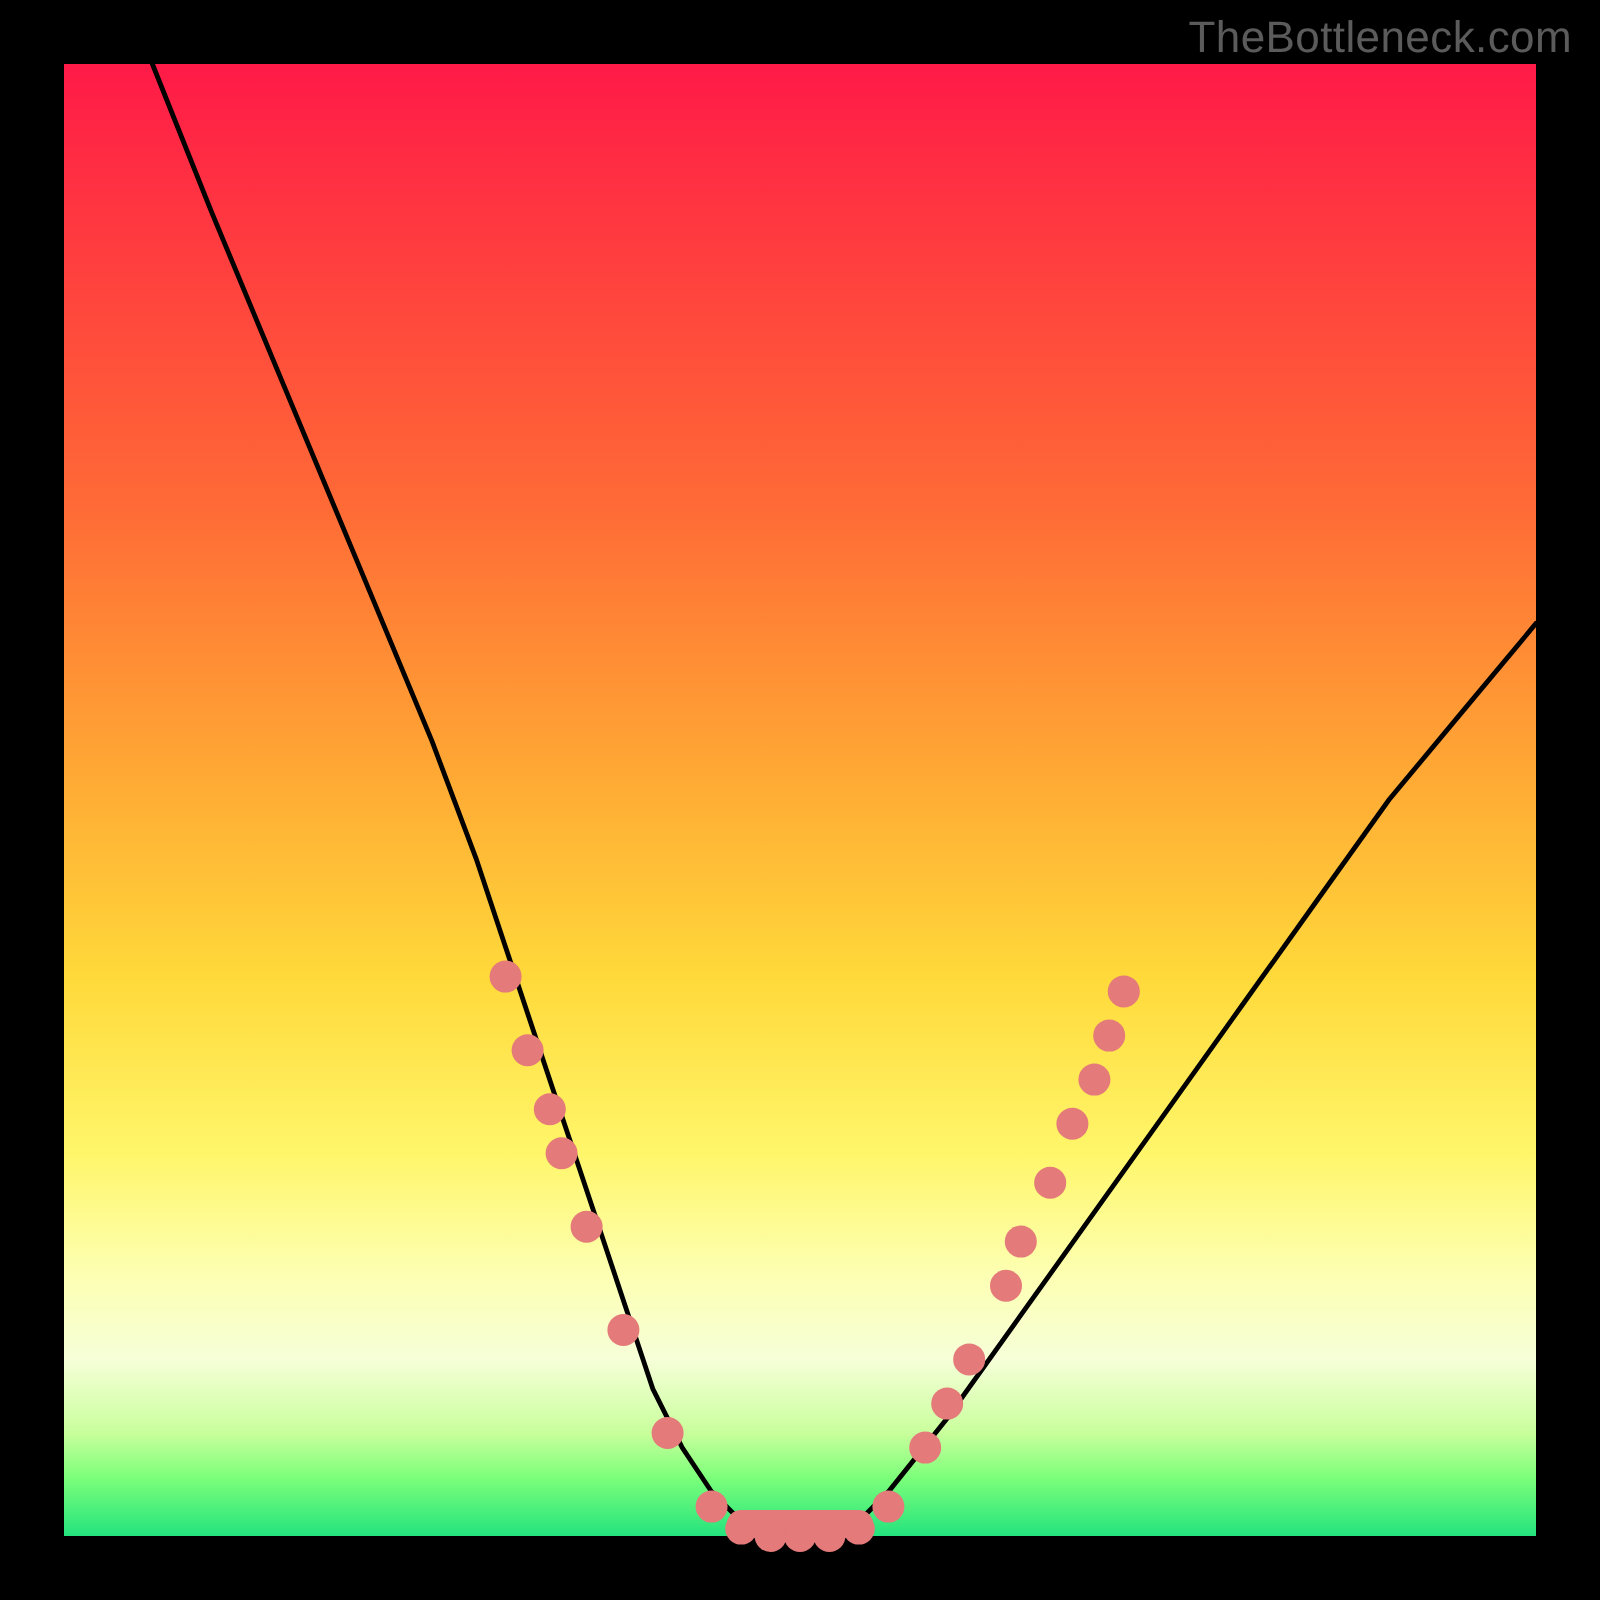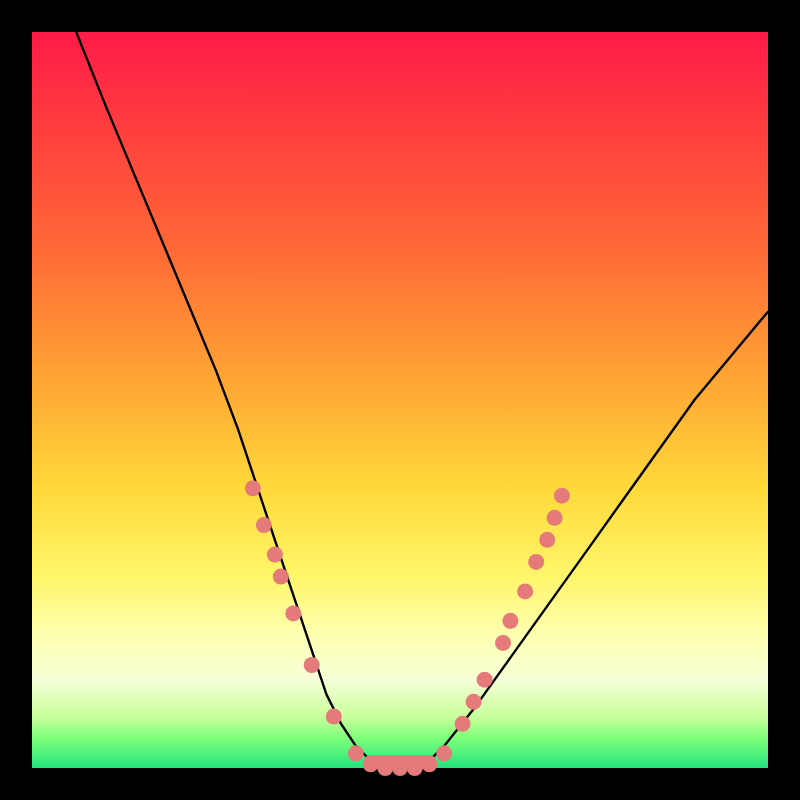--- a/index.html
+++ b/index.html
@@ -52,20 +52,21 @@
     inset: 0;
     width: 100%;
     height: 100%;
     overflow: visible;
   }
 </style>
 </head>
 <body>
 
 <div class="frame">
+  <div class="watermark">TheBottleneck.com</div>
 
   <div class="plot">
     <svg class="curve" viewBox="0 0 736 736" preserveAspectRatio="none">
       <path id="curve-path" fill="none" stroke="#000" stroke-width="2.4" stroke-linecap="round" d="M44.2 0.0 L73.6 73.6 L110.4 161.9 L147.2 250.2 L184.0 338.6 L206.1 397.4 L220.8 441.6 L235.5 485.8 L250.2 529.9 L265.0 574.1 L279.7 618.2 L294.4 662.4 L309.1 691.8 L323.8 713.9 L338.6 728.6 L353.3 736.0 L368.0 736.0 L382.7 736.0 L397.4 728.6 L412.2 713.9 L441.6 677.1 L478.4 625.6 L515.2 574.1 L552.0 522.6 L588.8 471.0 L625.6 419.5 L662.4 368.0 L699.2 323.8 L736.0 279.7"></path>
       <path id="flat-bar" fill="none" stroke="#e47a7a" stroke-width="14" stroke-linecap="round" d="M338.56 730 L397.44000000000005 730"></path>
       <g id="marker-group">
           <circle cx="220.8" cy="456.3" r="8" fill="#e47a7a"></circle>
           <circle cx="231.8" cy="493.1" r="8" fill="#e47a7a"></circle>
           <circle cx="242.9" cy="522.6" r="8" fill="#e47a7a"></circle>
           <circle cx="248.8" cy="544.6" r="8" fill="#e47a7a"></circle>

